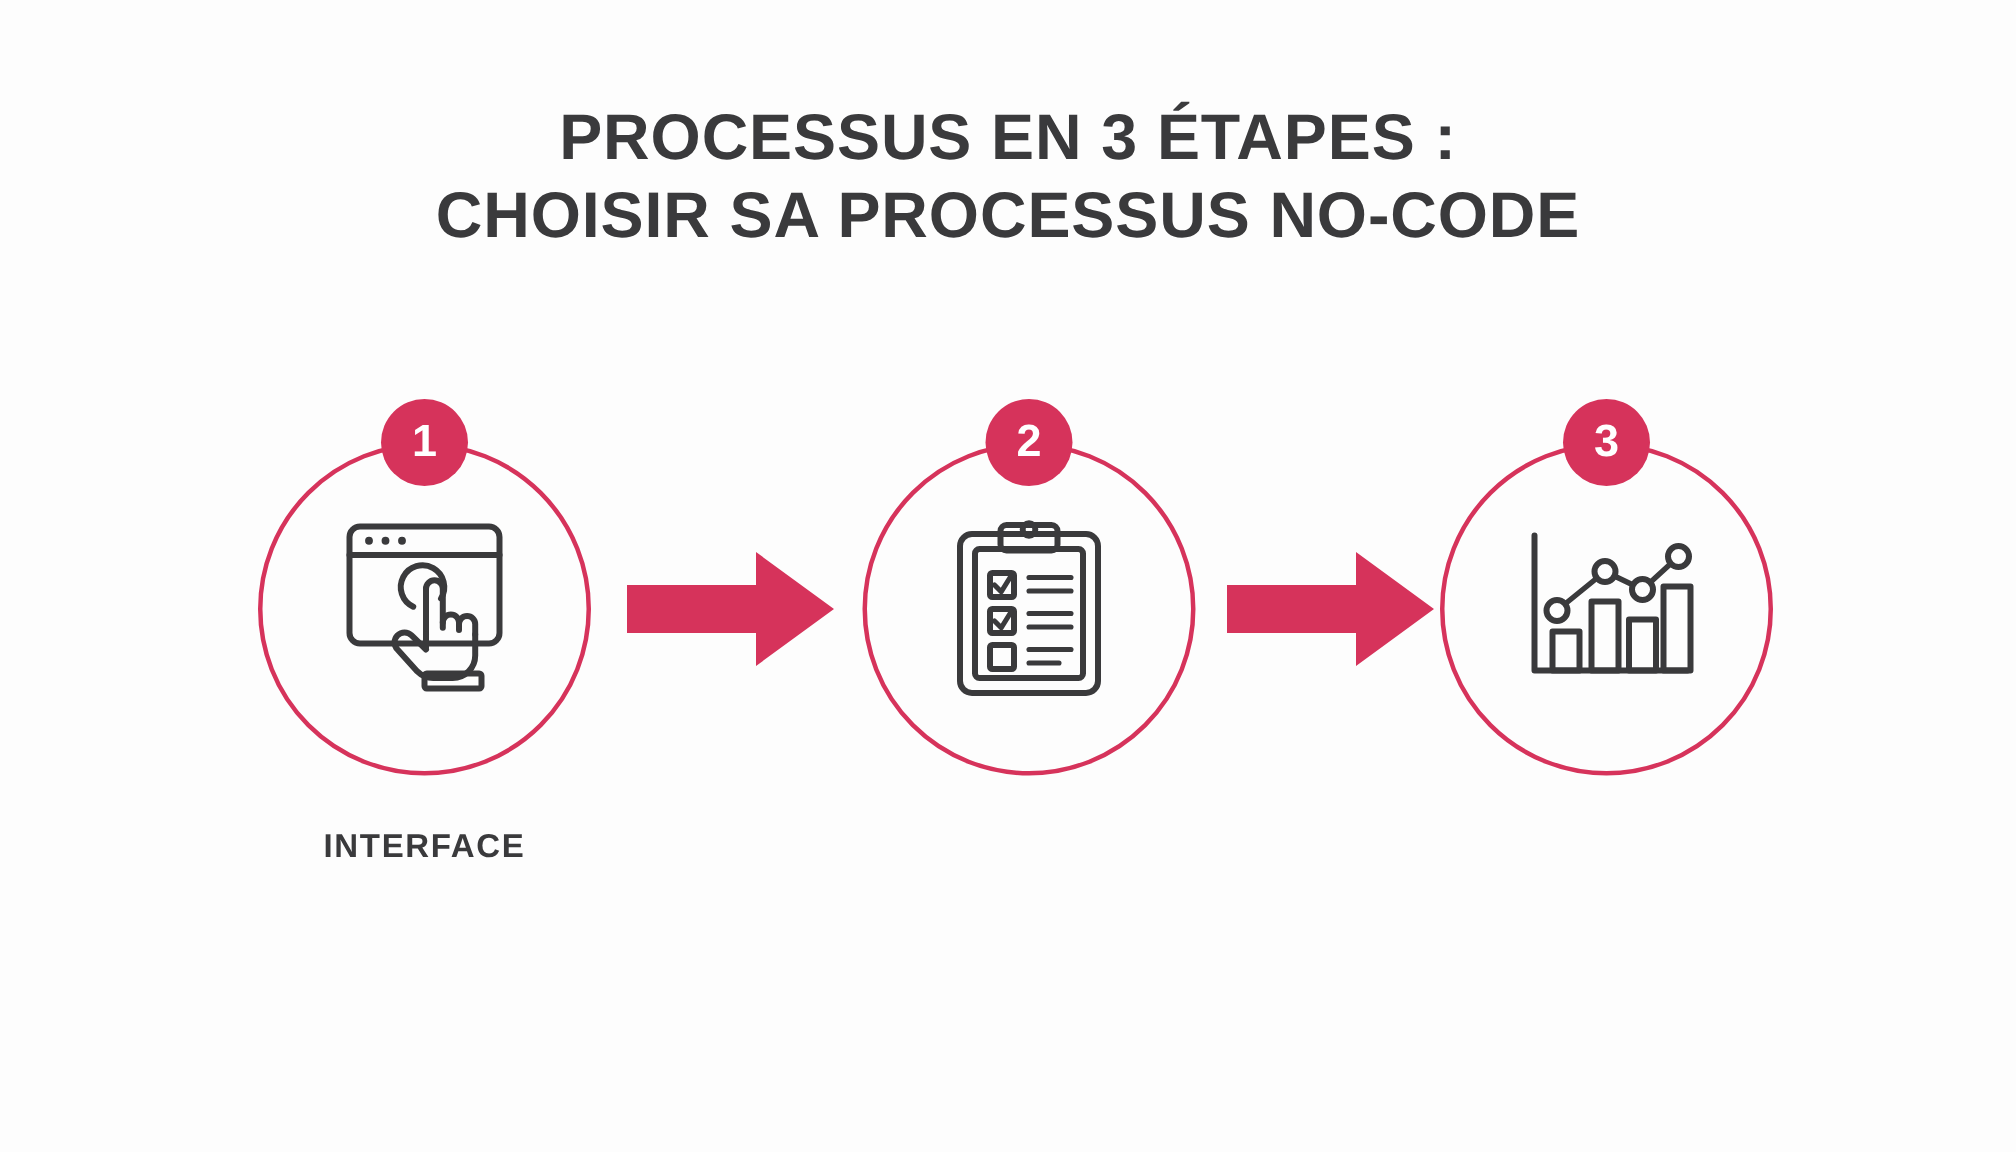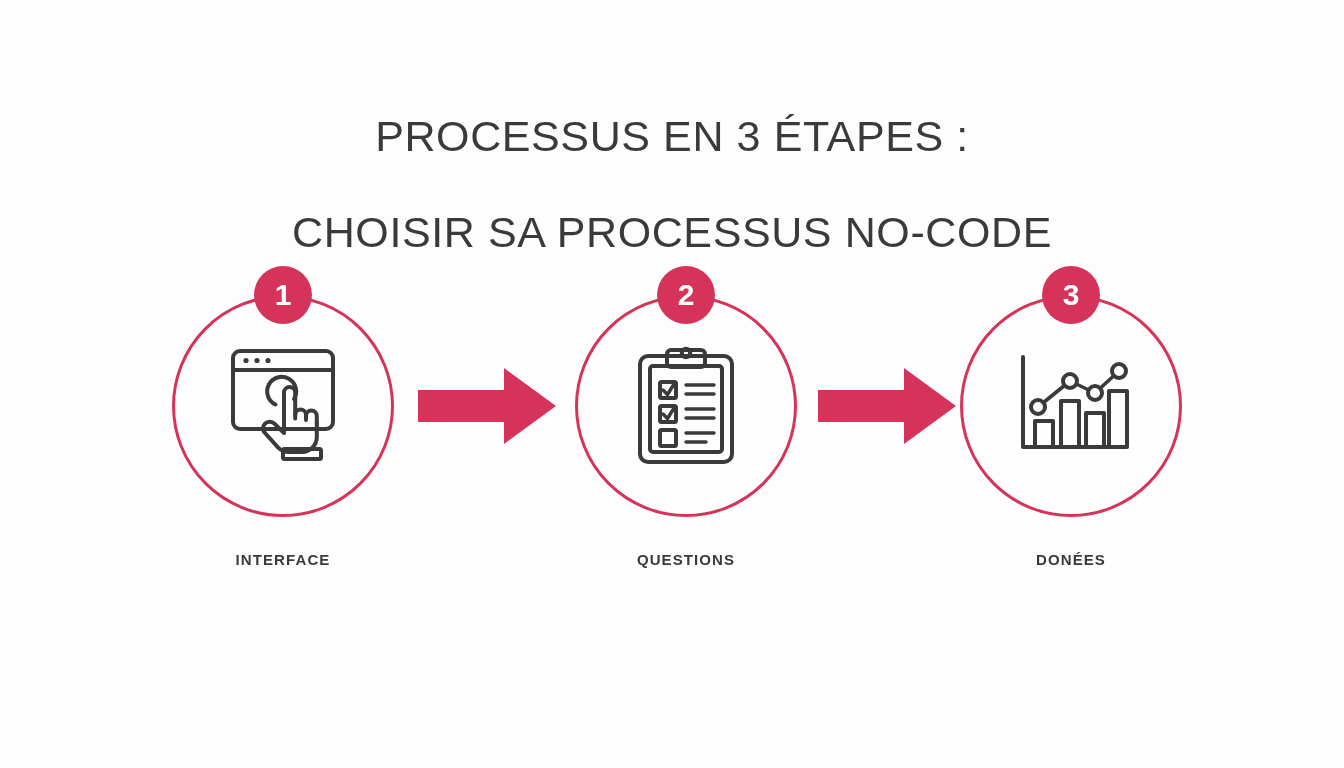--- a/index.html
+++ b/index.html
@@ -28,27 +28,26 @@
     position: absolute;
     top: 66px;
     left: 0;
     width: 1344px;
     text-align: center;
   }
 
   .title-line {
     display: block;
     font-family: "Liberation Sans", sans-serif;
-    font-weight: normal;
+    font-weight: bold;
     font-size: 43px;
     letter-spacing: 0.6px;
     line-height: 52px;
     color: #3a3a3c;
     white-space: nowrap;
-    margin-top: 44px;
   }
 
   
   .steps {
     position: absolute;
     top: 268px;
     left: 0;
     width: 1344px;
     height: 330px;
   }
@@ -115,21 +114,21 @@
   .icon-holder svg { display: block; }
 
   .step-label {
     position: absolute;
     top: 283px;
     left: 0;
     width: 260px;
     text-align: center;
     font-family: "Liberation Sans", sans-serif;
     font-weight: bold;
-    font-size: 15px;
+    font-size: 22px;
     letter-spacing: 1.1px;
     color: #3a3a3c;
     white-space: nowrap;
   }
 
   
   .arrow {
     position: absolute;
     top: 368px;
     width: 138px;
@@ -206,21 +205,20 @@
             <polyline points="31,70 35.5,74.5 42,64" stroke-width="3.4"></polyline>
             <line x1="54" y1="65" x2="82" y2="65" stroke-width="3.4"></line>
             <line x1="54" y1="74" x2="82" y2="74" stroke-width="3.4"></line>
 
             <rect x="28" y="86" width="16" height="16" rx="1.5" ry="1.5"></rect>
             <line x1="54" y1="89" x2="82" y2="89" stroke-width="3.4"></line>
             <line x1="54" y1="98" x2="74" y2="98" stroke-width="3.4"></line>
           </svg>
         </div>
       </div>
-      <div class="step-label">QUESTIONS</div>
     </div>
 
     <div class="step step-3">
       <div class="circle-wrap">
         <div class="ring"></div>
         <div class="badge">3</div>
         <div class="icon-holder">
           <svg width="120" height="110" viewBox="0 0 120 110" fill="none" stroke="#3a3a3c" stroke-width="4" stroke-linecap="round" stroke-linejoin="round">
 
             <polyline points="12,6 12,96 114,96"></polyline>
@@ -232,21 +230,20 @@
 
             <polyline points="27,56 59,30 84,42 108,20" stroke-width="3.6"></polyline>
 
             <circle cx="27" cy="56" r="7" fill="#fdfdfd"></circle>
             <circle cx="59" cy="30" r="7" fill="#fdfdfd"></circle>
             <circle cx="84" cy="42" r="7" fill="#fdfdfd"></circle>
             <circle cx="108" cy="20" r="7" fill="#fdfdfd"></circle>
           </svg>
         </div>
       </div>
-      <div class="step-label">DONÉES</div>
     </div>
 
   </div>
 
   <div class="arrow arrow-1">
     <svg viewBox="0 0 138 76" preserveAspectRatio="none">
       <polygon points="0,22 86,22 86,0 138,38 86,76 86,54 0,54" fill="#d6335b"></polygon>
     </svg>
   </div>
 

